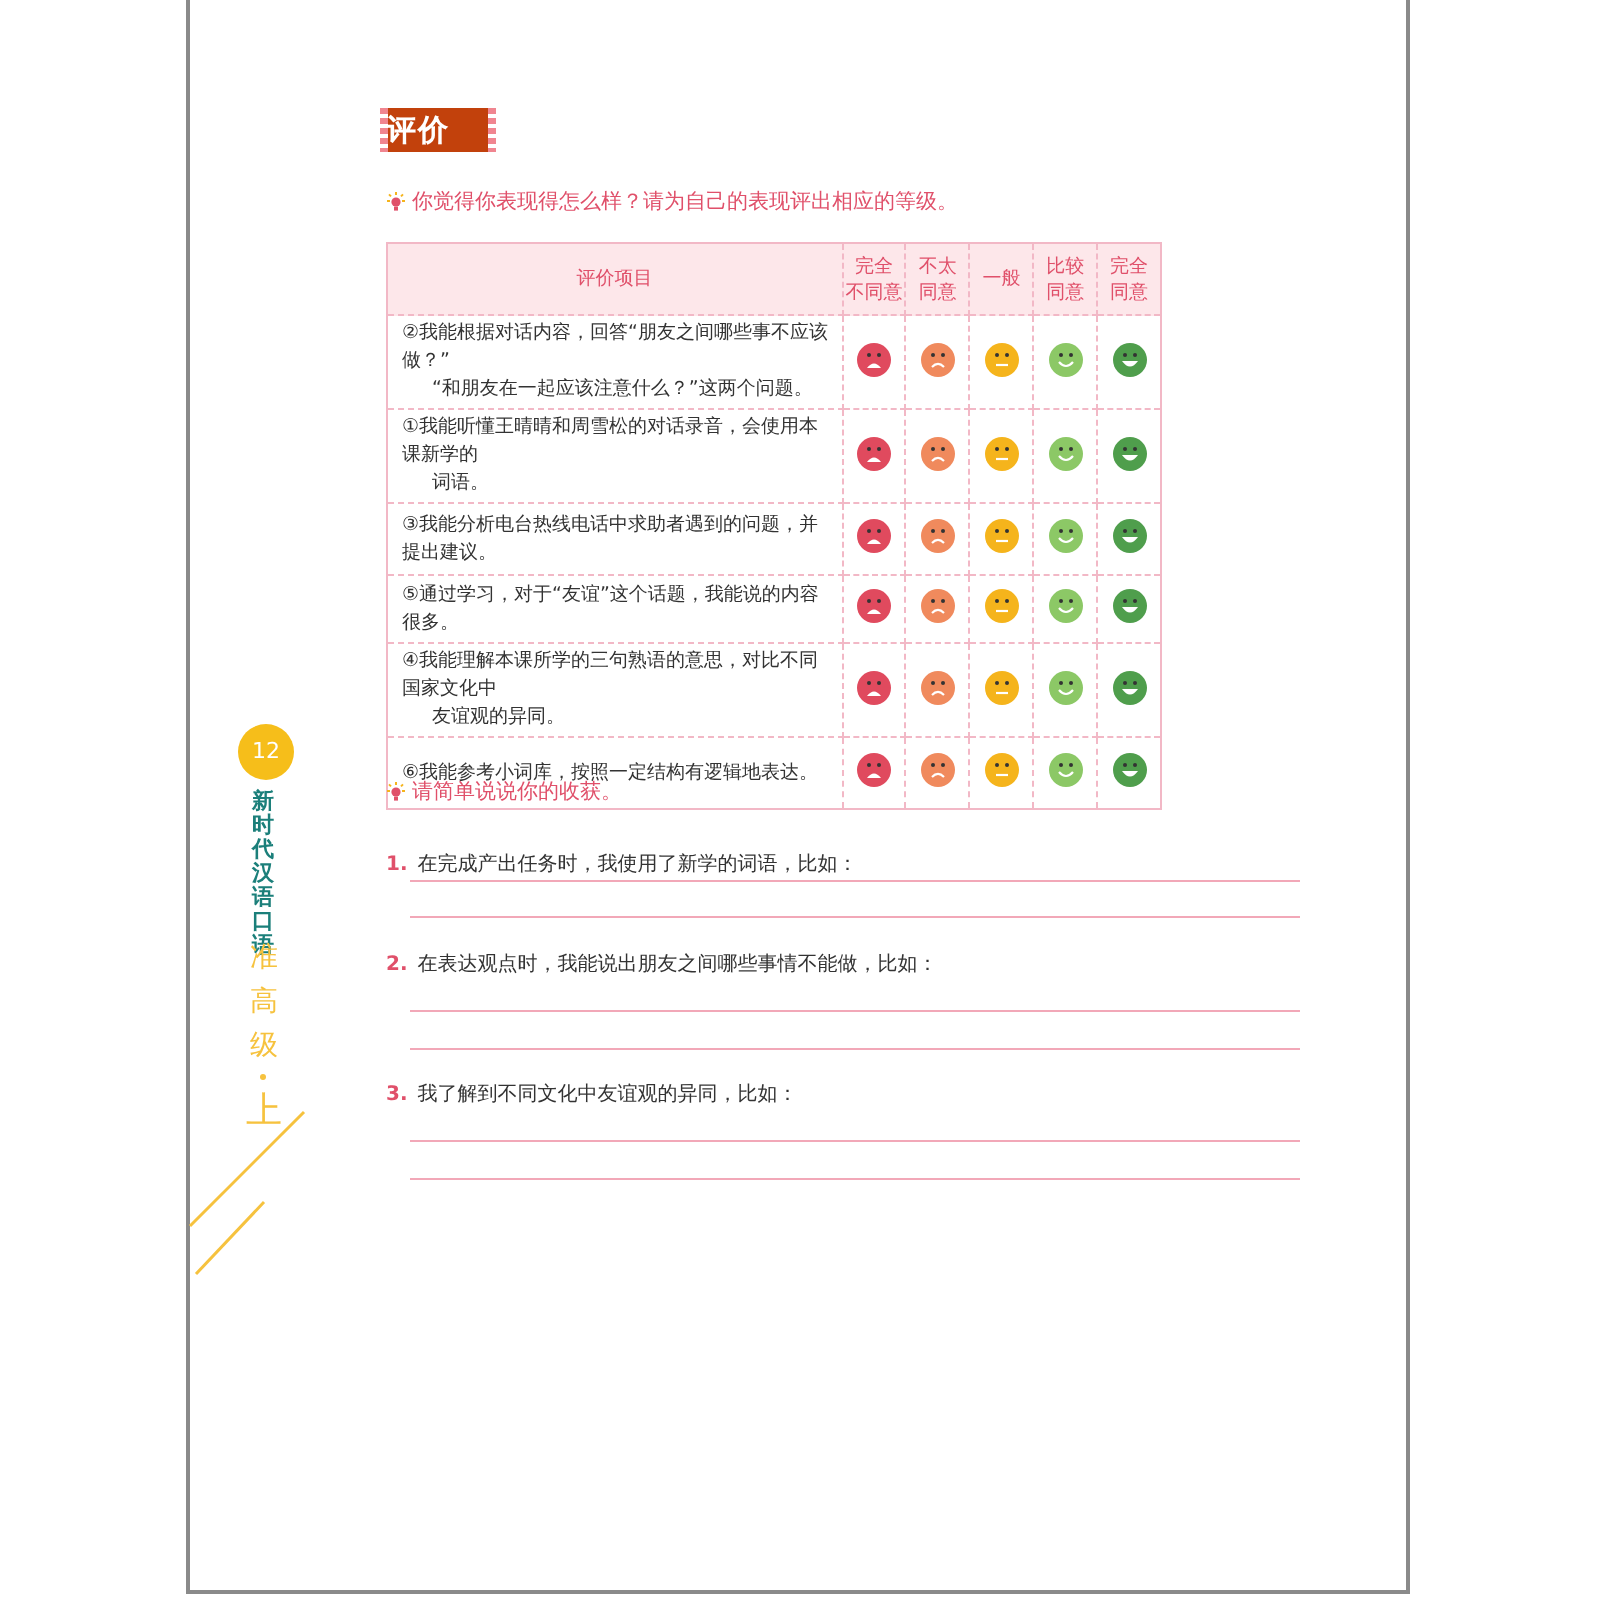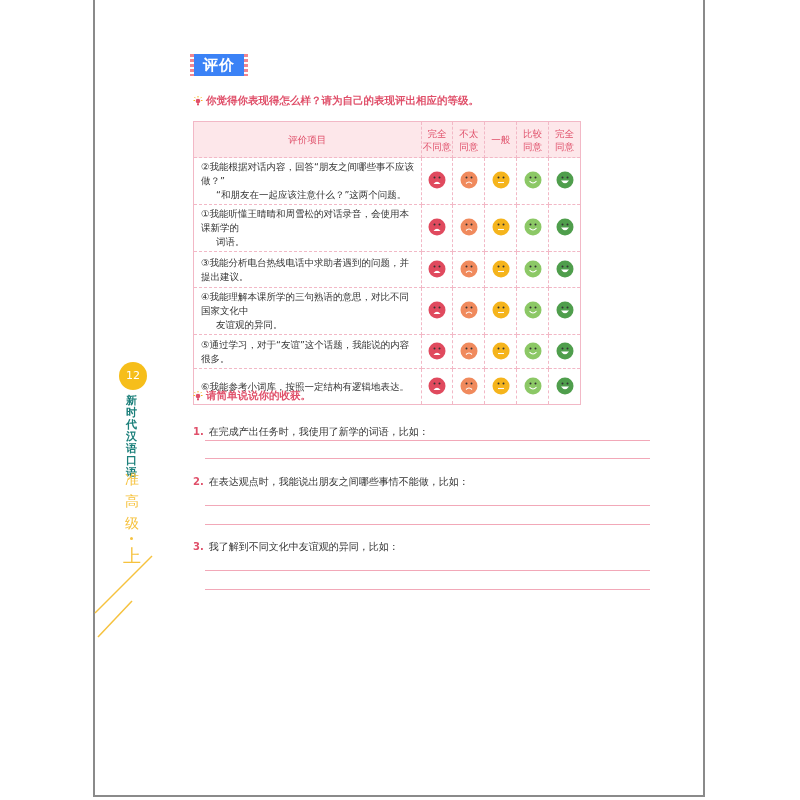--- a/index.html
+++ b/index.html
@@ -3,29 +3,29 @@
 <meta charset="utf-8">
 <style>
   html, body { margin:0; padding:0; }
   body { width:800px; height:800px; background:#ffffff; position:relative; overflow:hidden;
          font-family:"DejaVu Sans", sans-serif; }
   .page { position:absolute; left:93px; top:0; width:612px; height:797px;
           border-left:2px solid #8a8a8a; border-right:2px solid #8a8a8a; border-bottom:2px solid #8a8a8a;
           box-sizing:border-box; background:#fff; }
 
   .section-badge { position:absolute; left:193px; top:54px; width:52px; height:22px;
-          background:#3b82f6; color:#fff; font-weight:bold; font-size:15px; line-height:22px; text-align:center;
+          background:#c2410c; color:#fff; font-weight:bold; font-size:15px; line-height:22px; text-align:left;
           letter-spacing:1px; }
   .section-badge:before, .section-badge:after { content:""; position:absolute; top:0; width:4px; height:22px;
           background:
             repeating-linear-gradient(180deg, #f08590 0 3px, #fff 3px 5px); }
   .section-badge:before { left:-3px; }
   .section-badge:after { right:-3px; }
 
-  .prompt { position:absolute; left:193px; font-size:10.5px; font-weight:bold; color:#e0506a;
+  .prompt { position:absolute; left:193px; font-size:10.5px; font-weight:normal; color:#e0506a;
             display:flex; align-items:center; gap:3px; white-space:nowrap;text-align:right; }
   .bulb { width:10px; height:10px; position:relative; display:inline-block; }
   .bulb svg { display:block; }
 
   table.eval { position:absolute; left:193px; top:121px; width:388px; border-collapse:collapse;
          font-size:9.5px; color:#333; }
   table.eval td, table.eval th { border:1px dashed #f2b8c6; padding:0; }
   table.eval { border:1.5px solid #f2b8c6; }
   table.eval thead th { background:#fde7ea; color:#e0506a; font-weight:normal; height:35px; line-height:13px;
          font-size:9.5px; }
@@ -177,55 +177,55 @@
               <circle cx="11.5" cy="6.5" r="1" fill="#333"></circle>
               <path d="M5.5 10 Q9 14 12.5 10" stroke="#fff" stroke-width="1.1" fill="none"></path>
             </svg></span></td>
         <td class="face"><span><svg width="18" height="18" viewBox="0 0 18 18">
               <circle cx="9" cy="9" r="8.5" fill="#4f9e4c"></circle>
               <circle cx="6.5" cy="6.5" r="1" fill="#333"></circle>
               <circle cx="11.5" cy="6.5" r="1" fill="#333"></circle>
               <path d="M5 9.5 Q9 15 13 9.5 Z" fill="#fff"></path>
             </svg></span></td>
       </tr>
+      <tr style="height: 34px;">
+        <td class="text"><span>⑤</span><span>通过学习，对于“友谊”这个话题，我能说的内容很多。</span></td>
+        <td class="face"><span><svg width="18" height="18" viewBox="0 0 18 18">
+              <circle cx="9" cy="9" r="8.5" fill="#e04a5e"></circle>
+              <circle cx="6.5" cy="6.5" r="1" fill="#333"></circle>
+              <circle cx="11.5" cy="6.5" r="1" fill="#333"></circle>
+              <path d="M5.5 13 Q9 8.5 12.5 13 Z" fill="#fff"></path>
+            </svg></span></td>
+        <td class="face"><span><svg width="18" height="18" viewBox="0 0 18 18">
+              <circle cx="9" cy="9" r="8.5" fill="#f08a5d"></circle>
+              <circle cx="6.5" cy="6.5" r="1" fill="#333"></circle>
+              <circle cx="11.5" cy="6.5" r="1" fill="#333"></circle>
+              <path d="M6 12.5 Q9 9.5 12 12.5" stroke="#fff" stroke-width="1.1" fill="none"></path>
+            </svg></span></td>
+        <td class="face"><span><svg width="18" height="18" viewBox="0 0 18 18">
+              <circle cx="9" cy="9" r="8.5" fill="#f5b41c"></circle>
+              <circle cx="6.5" cy="6.5" r="1" fill="#333"></circle>
+              <circle cx="11.5" cy="6.5" r="1" fill="#333"></circle>
+              <line x1="6" y1="11.5" x2="12" y2="11.5" stroke="#fff" stroke-width="1.1"></line>
+            </svg></span></td>
+        <td class="face"><span><svg width="18" height="18" viewBox="0 0 18 18">
+              <circle cx="9" cy="9" r="8.5" fill="#8cc866"></circle>
+              <circle cx="6.5" cy="6.5" r="1" fill="#333"></circle>
+              <circle cx="11.5" cy="6.5" r="1" fill="#333"></circle>
+              <path d="M5.5 10 Q9 14 12.5 10" stroke="#fff" stroke-width="1.1" fill="none"></path>
+            </svg></span></td>
+        <td class="face"><span><svg width="18" height="18" viewBox="0 0 18 18">
+              <circle cx="9" cy="9" r="8.5" fill="#4f9e4c"></circle>
+              <circle cx="6.5" cy="6.5" r="1" fill="#333"></circle>
+              <circle cx="11.5" cy="6.5" r="1" fill="#333"></circle>
+              <path d="M5 9.5 Q9 15 13 9.5 Z" fill="#fff"></path>
+            </svg></span></td>
+      </tr>
       <tr style="height: 35px;">
         <td class="text"><span>④</span><span>我能理解本课所学的三句熟语的意思，对比不同国家文化中</span><span class="ind2">友谊观的异同。</span></td>
-        <td class="face"><span><svg width="18" height="18" viewBox="0 0 18 18">
-              <circle cx="9" cy="9" r="8.5" fill="#e04a5e"></circle>
-              <circle cx="6.5" cy="6.5" r="1" fill="#333"></circle>
-              <circle cx="11.5" cy="6.5" r="1" fill="#333"></circle>
-              <path d="M5.5 13 Q9 8.5 12.5 13 Z" fill="#fff"></path>
-            </svg></span></td>
-        <td class="face"><span><svg width="18" height="18" viewBox="0 0 18 18">
-              <circle cx="9" cy="9" r="8.5" fill="#f08a5d"></circle>
-              <circle cx="6.5" cy="6.5" r="1" fill="#333"></circle>
-              <circle cx="11.5" cy="6.5" r="1" fill="#333"></circle>
-              <path d="M6 12.5 Q9 9.5 12 12.5" stroke="#fff" stroke-width="1.1" fill="none"></path>
-            </svg></span></td>
-        <td class="face"><span><svg width="18" height="18" viewBox="0 0 18 18">
-              <circle cx="9" cy="9" r="8.5" fill="#f5b41c"></circle>
-              <circle cx="6.5" cy="6.5" r="1" fill="#333"></circle>
-              <circle cx="11.5" cy="6.5" r="1" fill="#333"></circle>
-              <line x1="6" y1="11.5" x2="12" y2="11.5" stroke="#fff" stroke-width="1.1"></line>
-            </svg></span></td>
-        <td class="face"><span><svg width="18" height="18" viewBox="0 0 18 18">
-              <circle cx="9" cy="9" r="8.5" fill="#8cc866"></circle>
-              <circle cx="6.5" cy="6.5" r="1" fill="#333"></circle>
-              <circle cx="11.5" cy="6.5" r="1" fill="#333"></circle>
-              <path d="M5.5 10 Q9 14 12.5 10" stroke="#fff" stroke-width="1.1" fill="none"></path>
-            </svg></span></td>
-        <td class="face"><span><svg width="18" height="18" viewBox="0 0 18 18">
-              <circle cx="9" cy="9" r="8.5" fill="#4f9e4c"></circle>
-              <circle cx="6.5" cy="6.5" r="1" fill="#333"></circle>
-              <circle cx="11.5" cy="6.5" r="1" fill="#333"></circle>
-              <path d="M5 9.5 Q9 15 13 9.5 Z" fill="#fff"></path>
-            </svg></span></td>
-      </tr>
-      <tr style="height: 34px;">
-        <td class="text"><span>⑤</span><span>通过学习，对于“友谊”这个话题，我能说的内容很多。</span></td>
         <td class="face"><span><svg width="18" height="18" viewBox="0 0 18 18">
               <circle cx="9" cy="9" r="8.5" fill="#e04a5e"></circle>
               <circle cx="6.5" cy="6.5" r="1" fill="#333"></circle>
               <circle cx="11.5" cy="6.5" r="1" fill="#333"></circle>
               <path d="M5.5 13 Q9 8.5 12.5 13 Z" fill="#fff"></path>
             </svg></span></td>
         <td class="face"><span><svg width="18" height="18" viewBox="0 0 18 18">
               <circle cx="9" cy="9" r="8.5" fill="#f08a5d"></circle>
               <circle cx="6.5" cy="6.5" r="1" fill="#333"></circle>
               <circle cx="11.5" cy="6.5" r="1" fill="#333"></circle>

